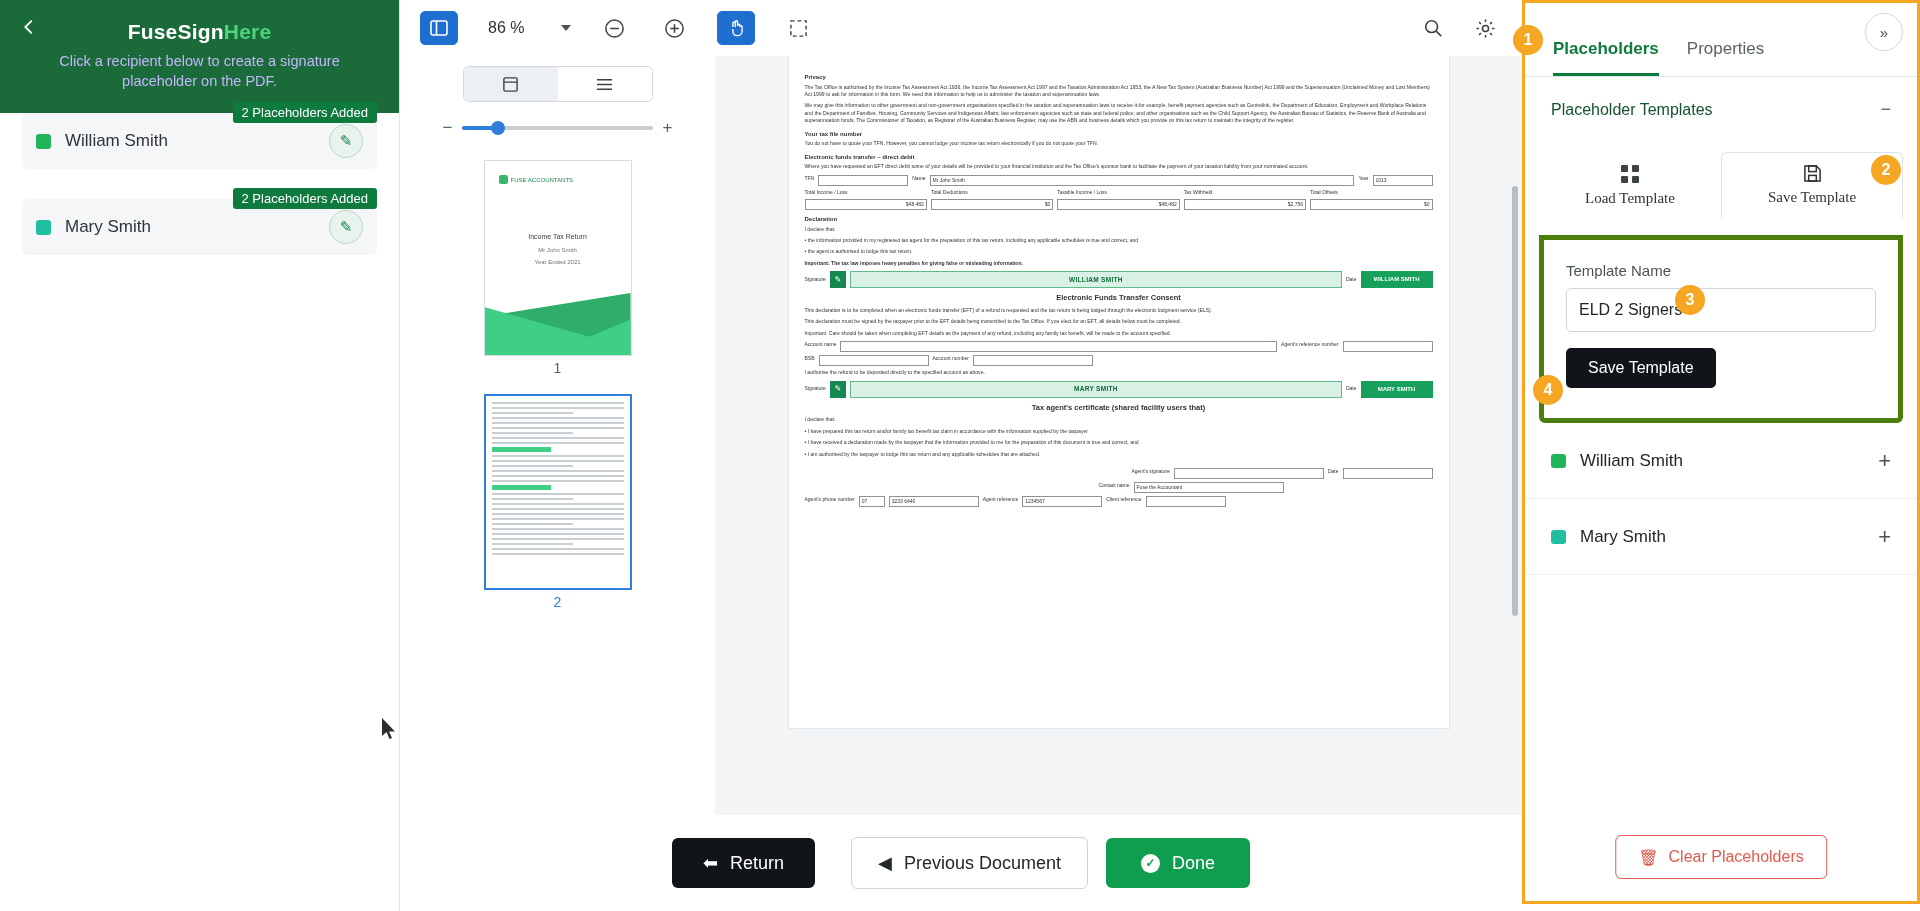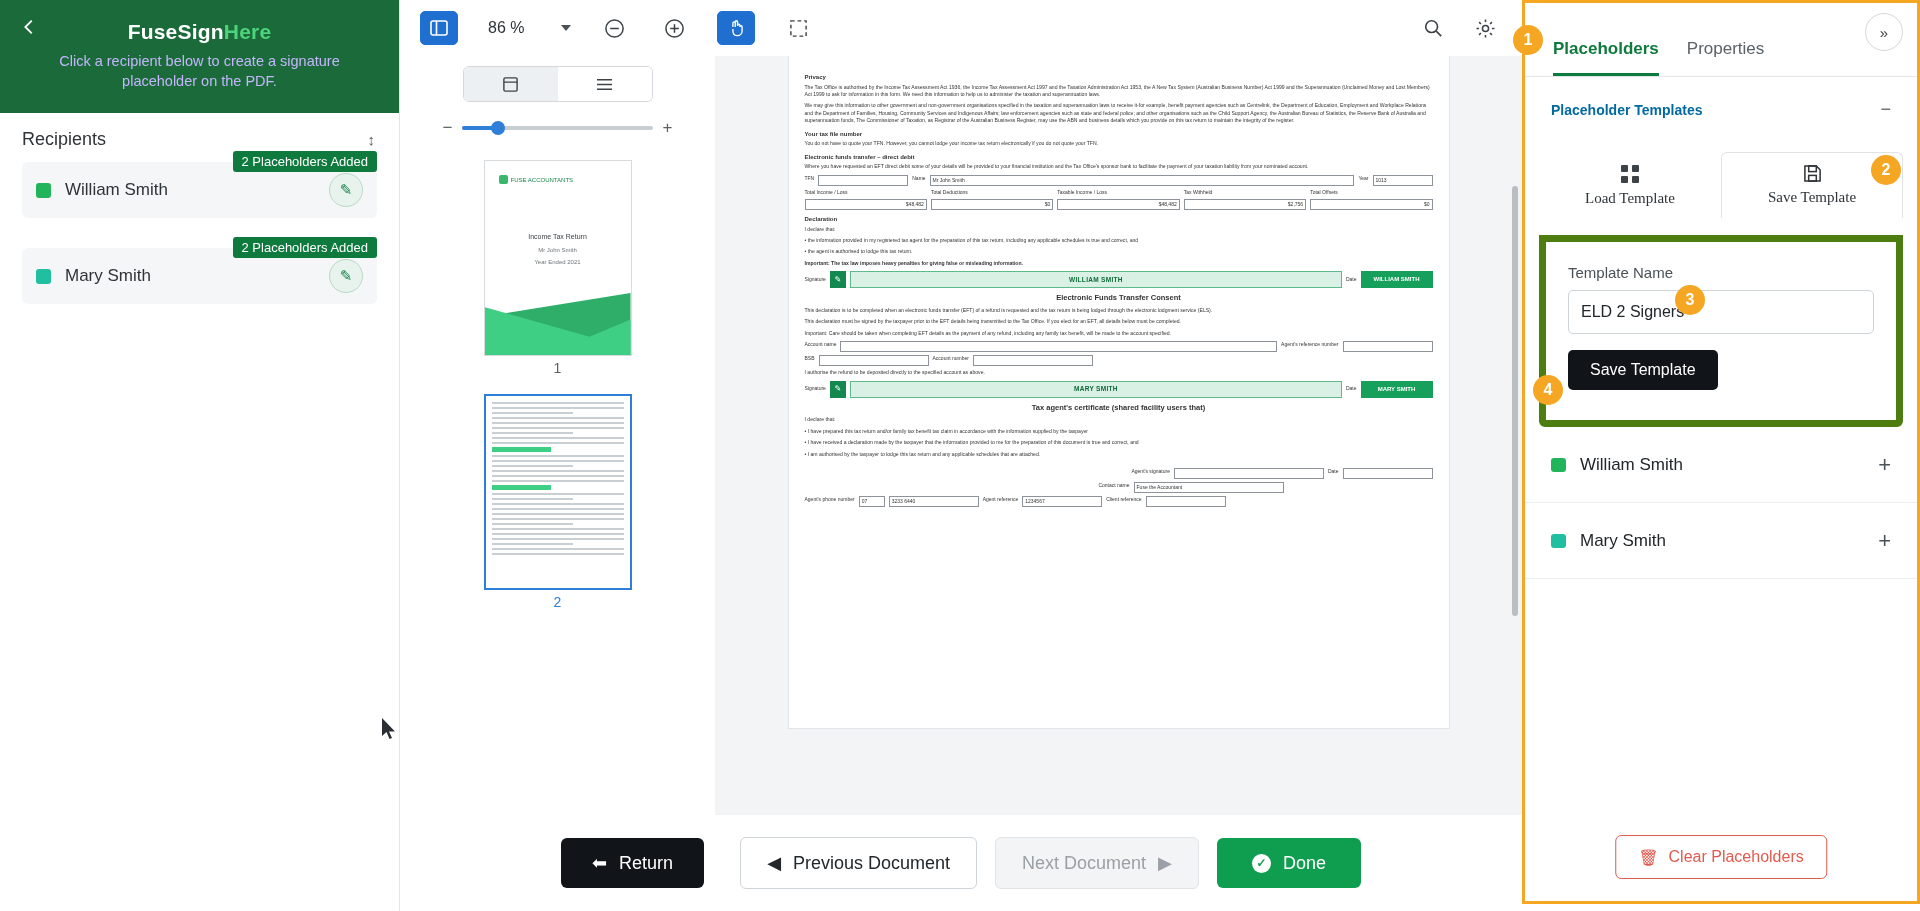--- a/index.html
+++ b/index.html
@@ -418,21 +418,21 @@
     color: #0f7a3d;
     border-bottom: 3px solid #0f7a3d;
     font-weight: bold;
   }
   .section-head {
     display: flex;
     align-items: center;
     justify-content: space-between;
     padding: 22px 26px 14px 26px;
   }
-  .section-title { font-size: 14px; color: #0369a1; font-weight: bold;}
+  .section-title { font-size: 16px; color: #14532d; font-weight: normal;}
   .minus { font-size: 18px; color: #5a6167; cursor: pointer;}
   .tpl-tabs {
     display: flex;
     margin: 18px 14px;
     font-family: Liberation Serif, serif;
   }
   .tpl-tab {
     flex: 1;
     height: 66px;
     display: flex;
@@ -446,21 +446,21 @@
     border: 1px solid transparent;
   }
   .tpl-tab.sel {
     border: 1px solid #dfe3e6;
     border-bottom: 1px solid #fff;
     border-radius: 6px 6px 0 0;
     background: #fff;
   }
   .tpl-body {
     margin: 0 14px;
-    border: 7px solid #4d7c0f;
+    border: 5px solid #4d7c0f;
     border-radius: 0 0 6px 6px;
     margin-top: -1px;
     padding: 22px 22px 30px 22px;
     position: relative;
   }
   .field-label { font-size: 15px; color: #4a5157; margin-bottom: 9px; }
   .text-input {
     width: 100%;
     height: 44px;
     border: 1px solid #cfd4d8;
@@ -540,24 +540,20 @@
         <svg width="22" height="22" viewBox="0 0 24 24" fill="none" stroke="#ffffff" stroke-width="2">
           <polyline points="15,5 8,12 15,19"></polyline>
         </svg>
       </div>
       <div class="brand">
         <span class="fuse">Fuse</span><span class="sign">Sign</span><span class="here">Here</span>
       </div>
       <div class="sub">Click a recipient below to create a signature placeholder on the PDF.</div>
     </div>
 
-    <div class="recipients-bar">
-      <div class="recipients-title">Recipients</div>
-      <div class="sort-icon">↕</div>
-    </div>
 
     <div class="recipient-wrap">
       <div class="badge">2 Placeholders Added</div>
       <div class="recipient">
         <span class="dot" style="background:#21b45a"></span>
         <span class="recipient-name">William Smith</span>
         <span class="pencil-btn">✎</span>
       </div>
     </div>
 
@@ -816,24 +812,20 @@
 
     <div class="bottom-bar">
       <div class="btn btn-return">
         <span>⬅</span>
         <span>Return</span>
       </div>
       <div class="btn btn-prev">
         <span>◀</span>
         <span>Previous Document</span>
       </div>
-      <div class="btn btn-next">
-        <span>Next Document</span>
-        <span>▶</span>
-      </div>
       <div class="btn btn-done">
         <span class="check-circle">✓</span>
         <span>Done</span>
       </div>
       <div class="green-progress"></div>
     </div>
   </div>
 
   <div class="right">
     <div class="collapse-btn">»</div>

